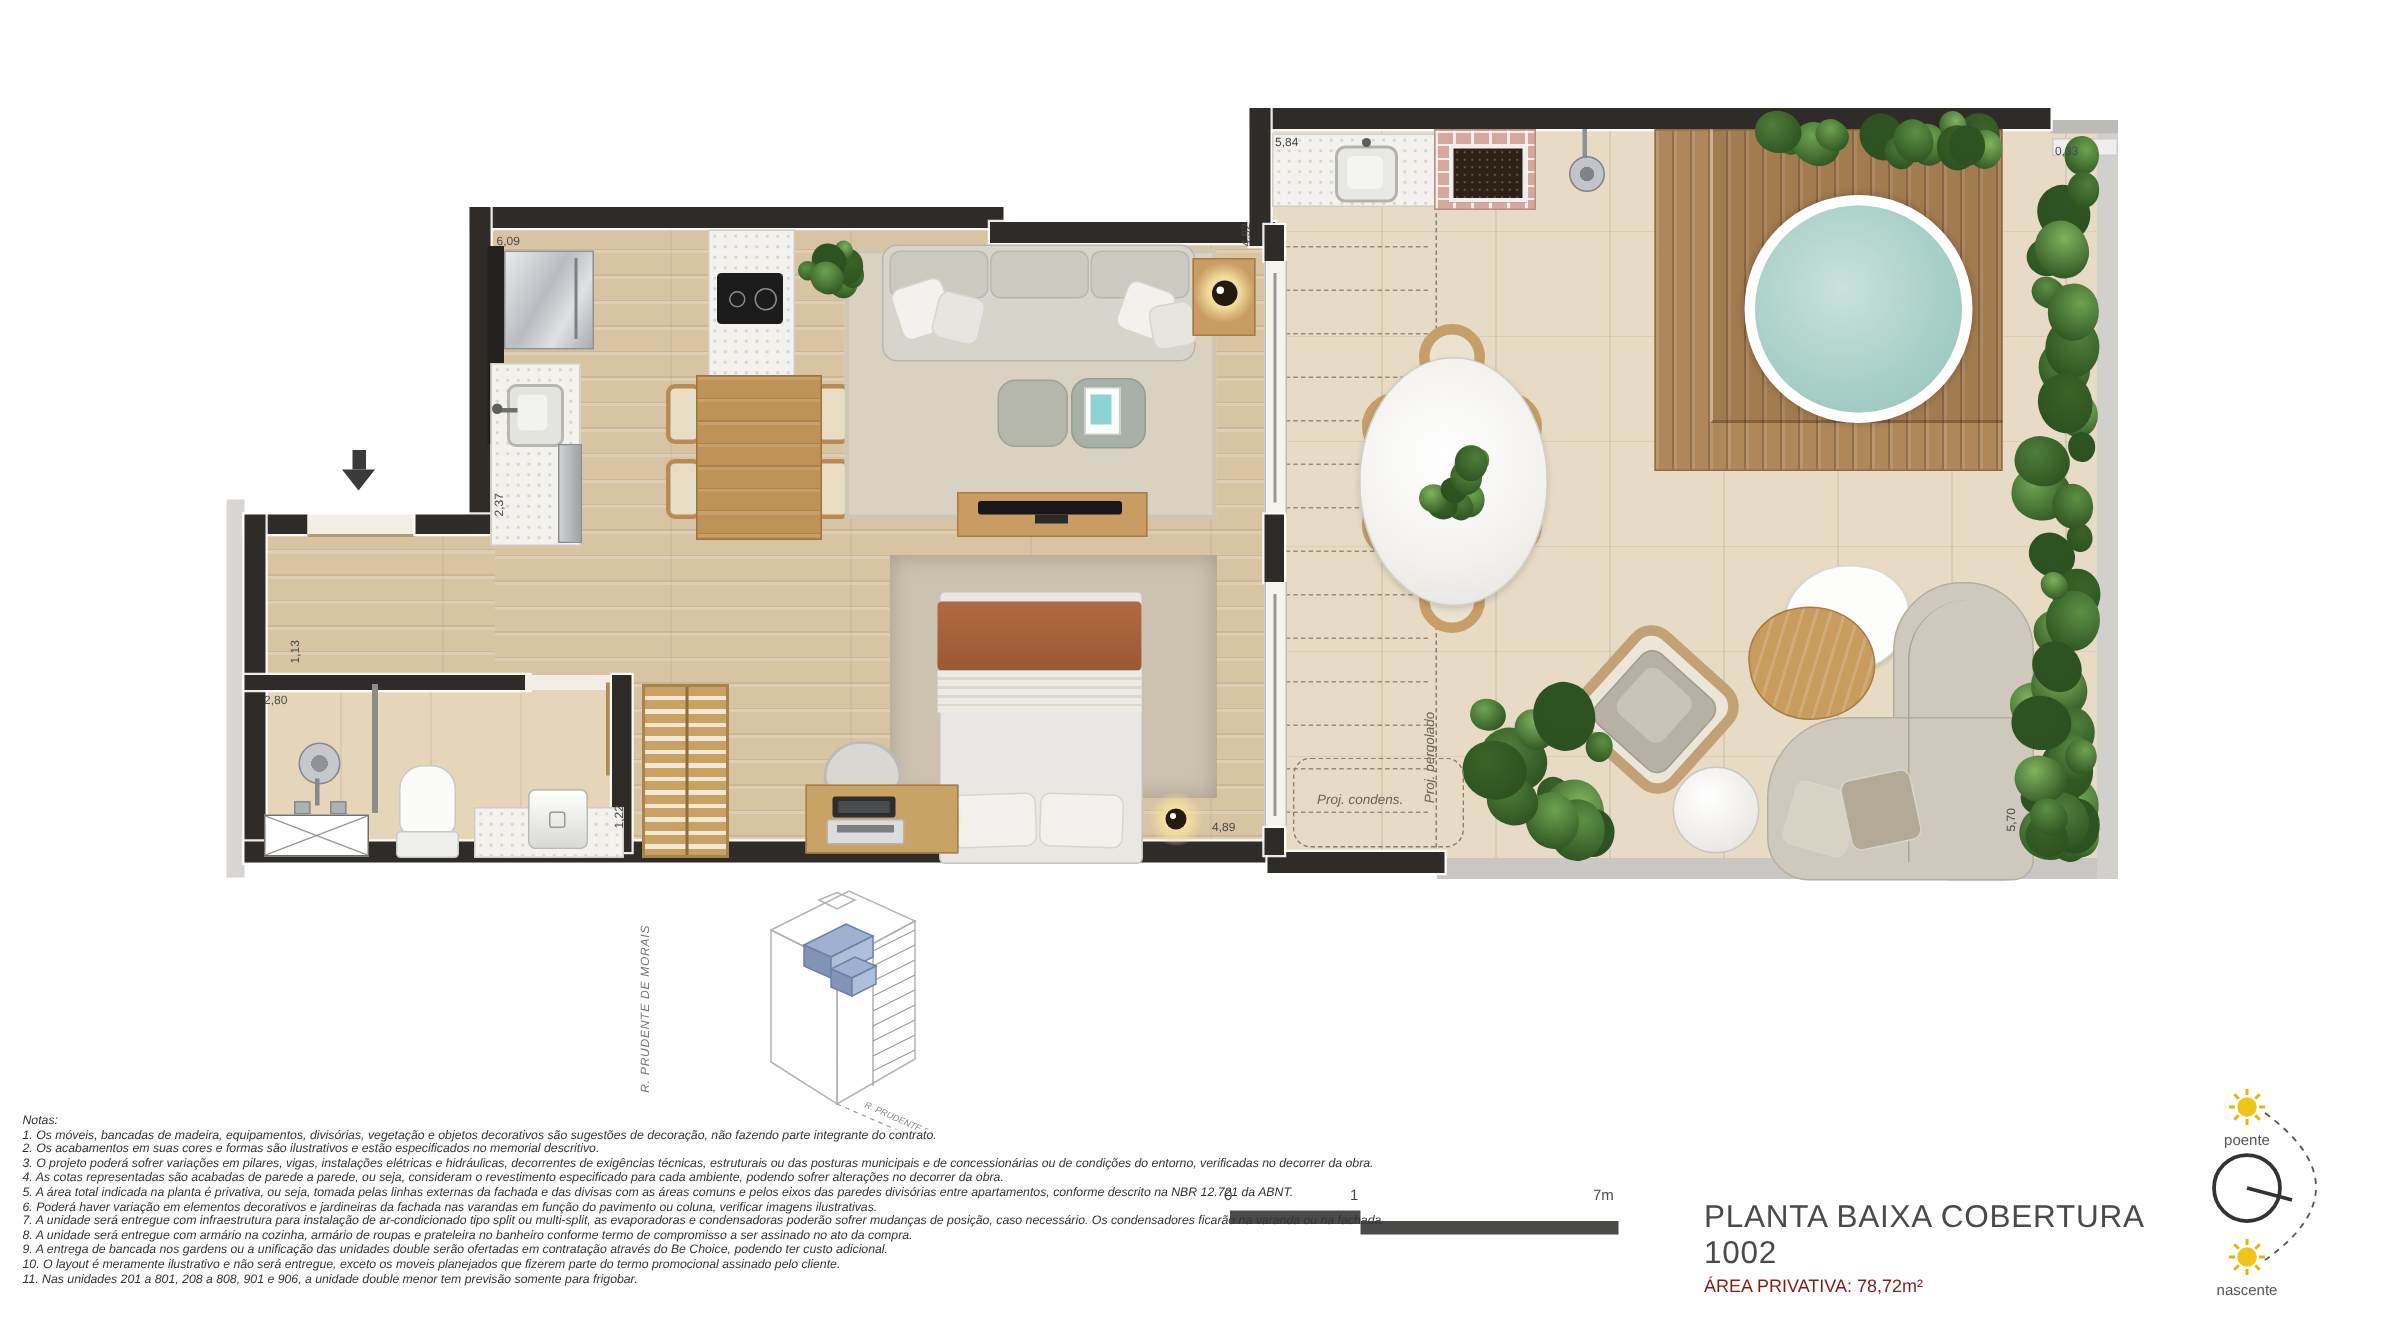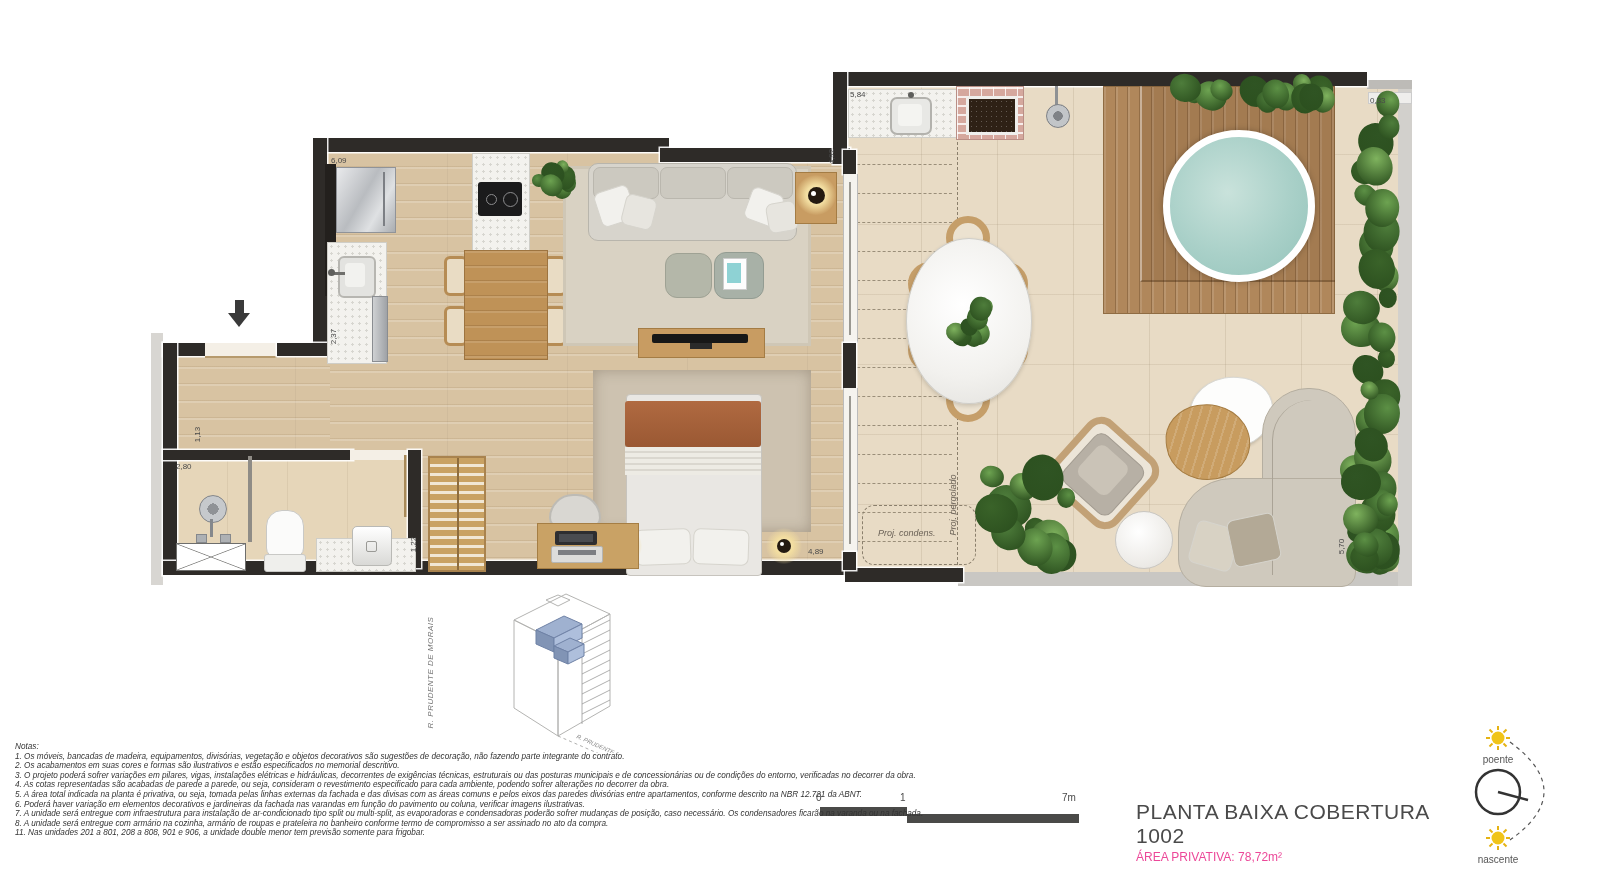--- a/index.html
+++ b/index.html
@@ -24,21 +24,21 @@
   .vdash{position:absolute;border-left:1.5px dashed #8a7f6c;width:0;}
   .prow{position:absolute;left:4px;right:6px;border-top:1.5px dashed #9a8e79;height:0;}
   .leaf{position:absolute;border-radius:48% 52% 50% 50%;}
   .lampglow{position:absolute;border-radius:50%;background:radial-gradient(circle,#f8ecc0 0%,#f2ddA0 35%,rgba(248,236,192,0) 72%);}
   .lampcore{position:absolute;border-radius:50%;background:#241a10;}
   .lampdot{position:absolute;border-radius:50%;background:#fff;}
   .chairring{position:absolute;width:44px;height:44px;border-radius:50%;border:7px solid #c59e69;background:#ece2d0;box-sizing:border-box;}
   .wchair{position:absolute;width:24px;height:40px;border:3px solid #b68c54;border-radius:6px;background:#e9dcc4;box-sizing:border-box;}
   .note{font-size:8.2px;line-height:9.6px;color:#333;}
   .titletxt{font-size:21px;color:#4a4a4a;letter-spacing:.5px;}
-  .subtitletxt{font-size:12px;color:#ec4899;margin-top:2px;}
+  .subtitletxt{font-size:12px;color:#7f1d1d;margin-top:2px;}
   .scaletick{position:absolute;font-size:10px;color:#4a4a4a;}
   .pillow{position:absolute;background:#f2f1ed;border:1px solid #d6d4cd;border-radius:7px;}
   svg text{font-family:"Liberation Sans",sans-serif;}
 </style>
 </head>
 <body>
 
 <div id="stage">
 
   <div class="abs wood" style="left:327px;top:150px;width:518px;height:417px;"></div>
@@ -424,17 +424,19 @@
     <div class="note">Notas:</div>
     <div id="notes-list">
         <div class="note">1. Os móveis, bancadas de madeira, equipamentos, divisórias, vegetação e objetos decorativos são sugestões de decoração, não fazendo parte integrante do contrato.</div>
         <div class="note">2. Os acabamentos em suas cores e formas são ilustrativos e estão especificados no memorial descritivo.</div>
         <div class="note">3. O projeto poderá sofrer variações em pilares, vigas, instalações elétricas e hidráulicas, decorrentes de exigências técnicas, estruturais ou das posturas municipais e de concessionárias ou de condições do entorno, verificadas no decorrer da obra.</div>
         <div class="note">4. As cotas representadas são acabadas de parede a parede, ou seja, consideram o revestimento especificado para cada ambiente, podendo sofrer alterações no decorrer da obra.</div>
         <div class="note">5. A área total indicada na planta é privativa, ou seja, tomada pelas linhas externas da fachada e das divisas com as áreas comuns e pelos eixos das paredes divisórias entre apartamentos, conforme descrito na NBR 12.721 da ABNT.</div>
         <div class="note">6. Poderá haver variação em elementos decorativos e jardineiras da fachada nas varandas em função do pavimento ou coluna, verificar imagens ilustrativas.</div>
         <div class="note">7. A unidade será entregue com infraestrutura para instalação de ar-condicionado tipo split ou multi-split, as evaporadoras e condensadoras poderão sofrer mudanças de posição, caso necessário. Os condensadores ficarão na varanda ou na fachada.</div>
         <div class="note">8. A unidade será entregue com armário na cozinha, armário de roupas e prateleira no banheiro conforme termo de compromisso a ser assinado no ato da compra.</div>
+        <div class="note">9. A entrega de bancada nos gardens ou a unificação das unidades double serão ofertadas em contratação através do Be Choice, podendo ter custo adicional.</div>
+        <div class="note">10. O layout é meramente ilustrativo e não será entregue, exceto os moveis planejados que fizerem parte do termo promocional assinado pelo cliente.</div>
         <div class="note">11. Nas unidades 201 a 801, 208 a 808, 901 e 906, a unidade double menor tem previsão somente para frigobar.</div>
       </div>
   </div>
 
 </div>
 
 </body></html>

